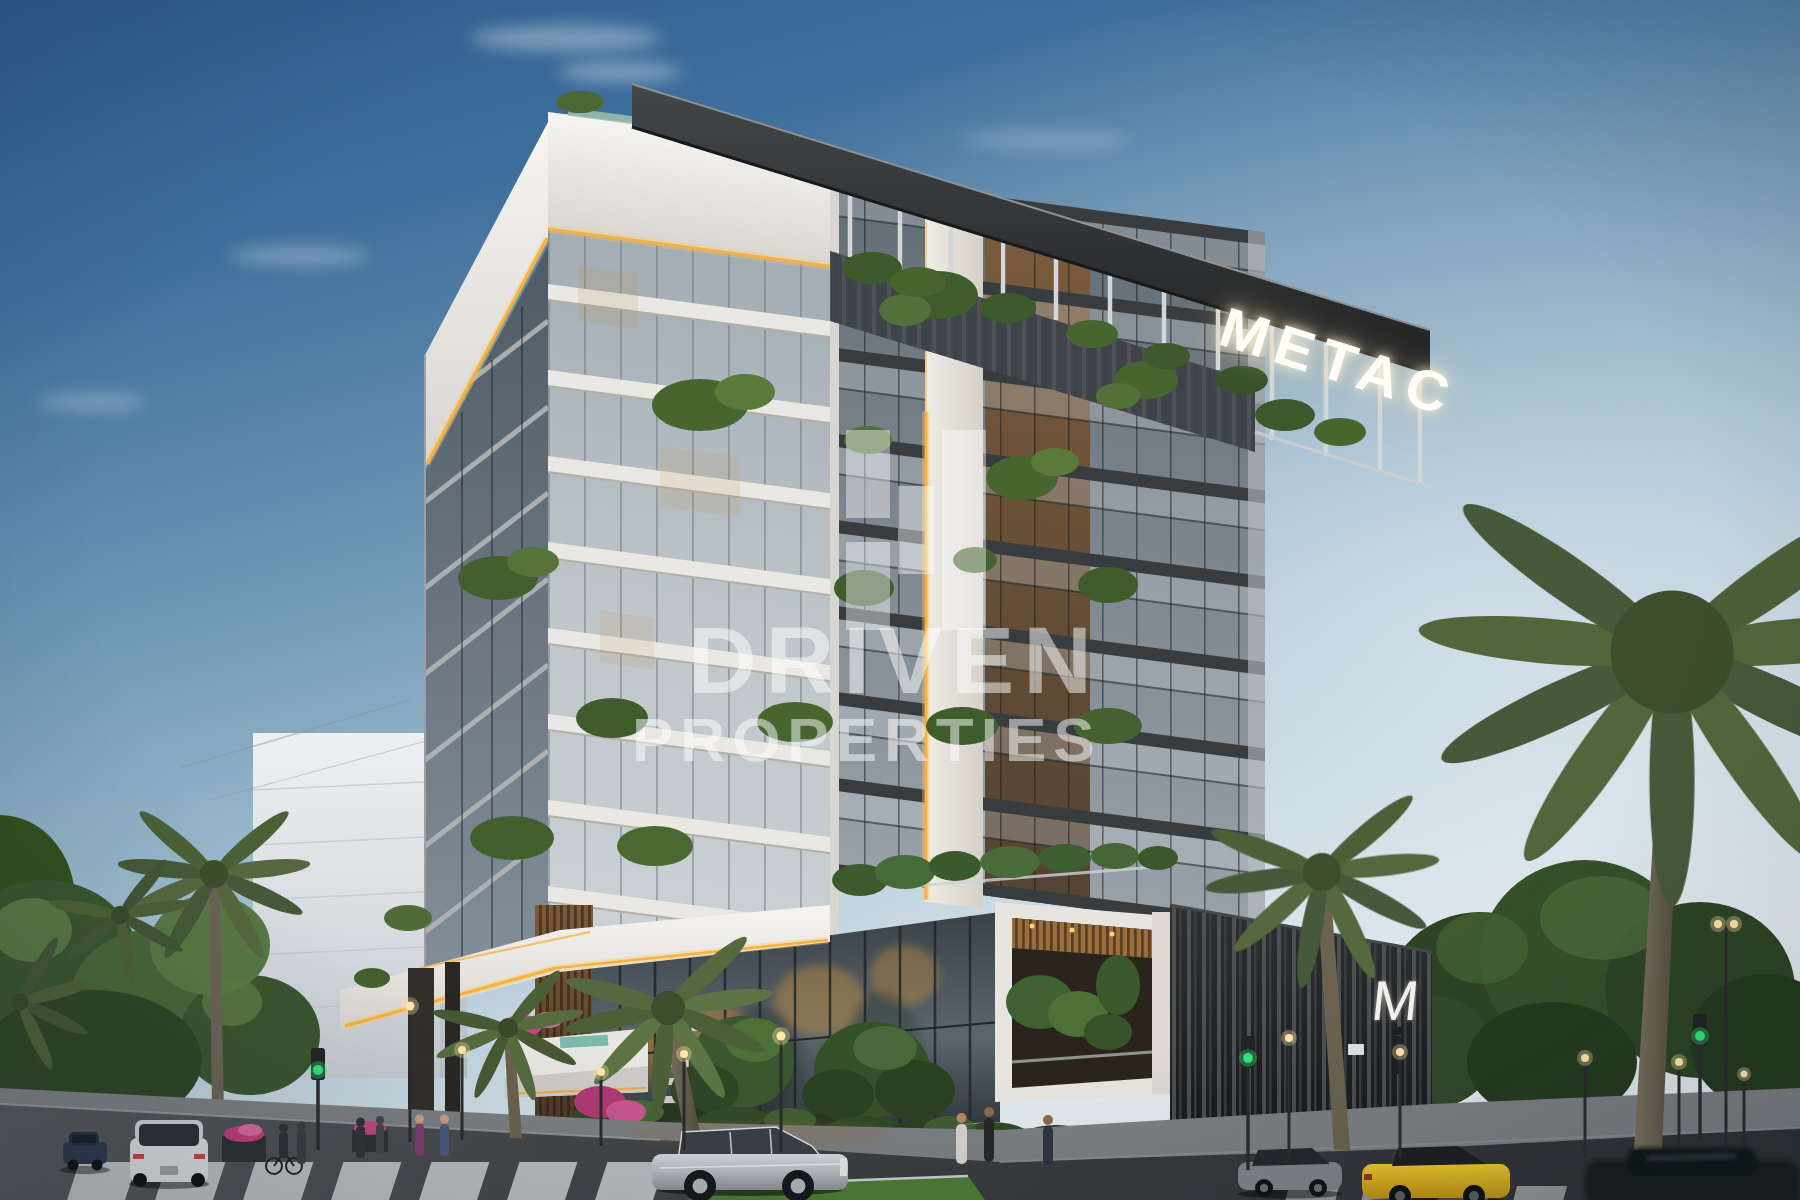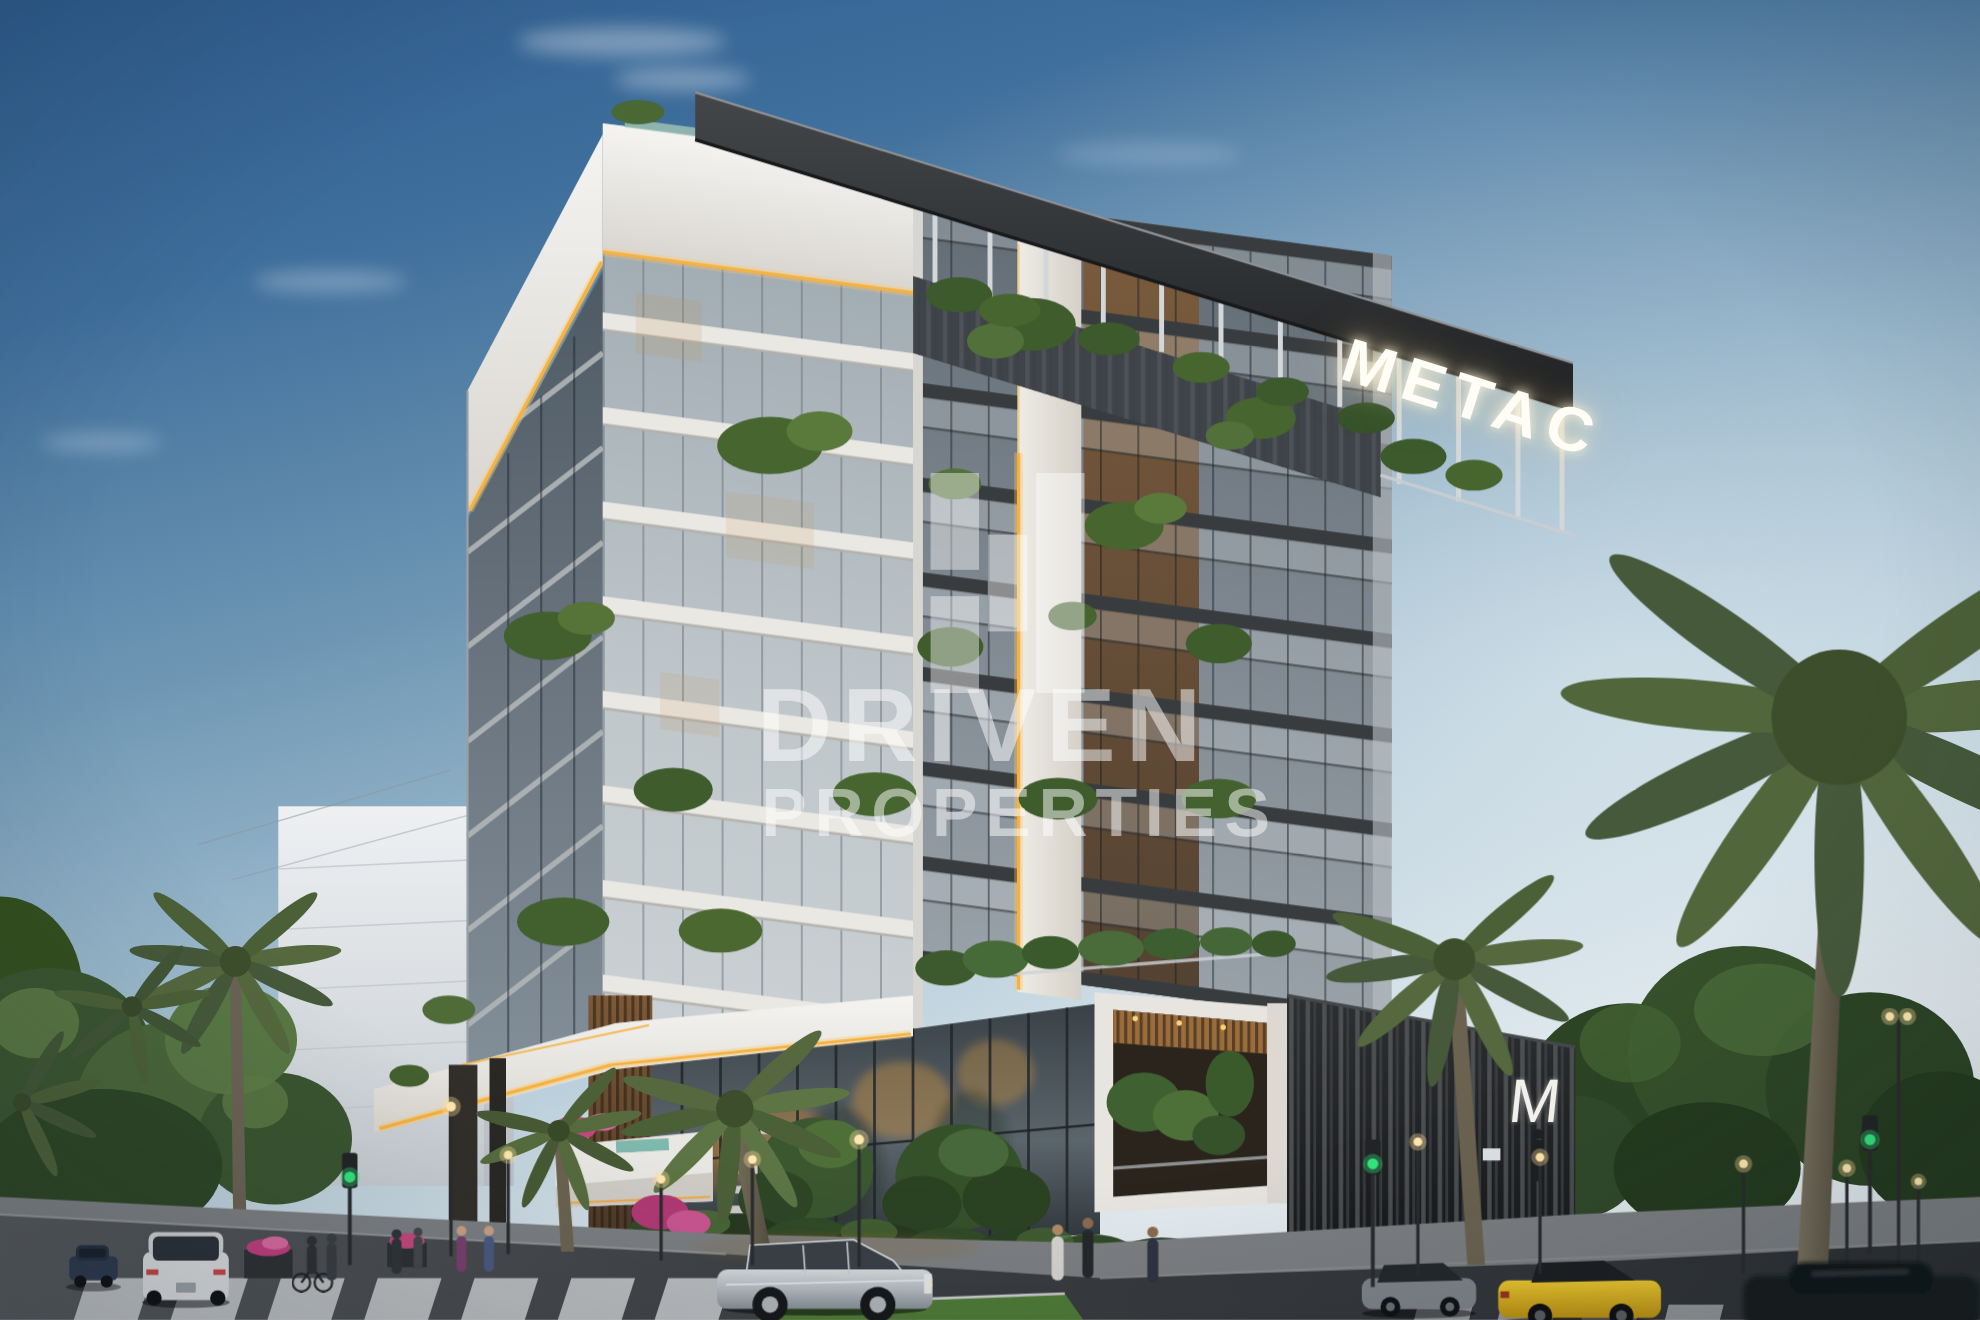--- a/index.html
+++ b/index.html
@@ -1,21 +1,21 @@
 <!DOCTYPE html>
 <html><head>
 <meta charset="utf-8">
 <style>
   html,body{margin:0;padding:0;background:#0d1218;font-family:"Liberation Sans",sans-serif;}
   #canvas{position:relative;width:1800px;height:1200px;overflow:hidden;background:#2e5d8f;}
   #canvas svg{position:absolute;left:0;top:0;}
   .overlay{position:absolute;pointer-events:none;}
   .wm-text{color:rgba(255,255,255,0.5);font-weight:700;white-space:nowrap;}
   #wm-line1{left:688px;top:606px;font-size:95px;letter-spacing:9px;}
-  #wm-line2{left:692px;top:704px;font-size:62px;font-weight:600;letter-spacing:7px;}
+  #wm-line2{left:632px;top:704px;font-size:62px;font-weight:600;letter-spacing:7px;}
   #wm-logo{left:846px;top:430px;width:140px;height:200px;opacity:0.42;filter:blur(.4px);}
   #wm-logo div{position:absolute;background:#ffffff;}
   .blk-a{left:0;top:0;width:44px;height:88px;}
   .blk-b{left:0;top:112px;width:44px;height:88px;}
   .blk-c{left:96px;top:0;width:44px;height:200px;}
   .blk-d{left:52px;top:56px;width:36px;height:88px;}
   #sign-metac{left:1232px;top:294px;transform:rotate(17.5deg) scaleX(1.04);transform-origin:left top;
      font-size:56px;font-weight:600;letter-spacing:8px;color:#fffdf6;
      text-shadow:0 0 10px rgba(255,246,220,.95),0 0 26px rgba(255,228,170,.6),0 0 46px rgba(255,214,140,.35);}
   #sign-m{left:1372px;top:968px;font-size:56px;font-weight:400;color:#f2f0ea;transform:skewX(-6deg);

